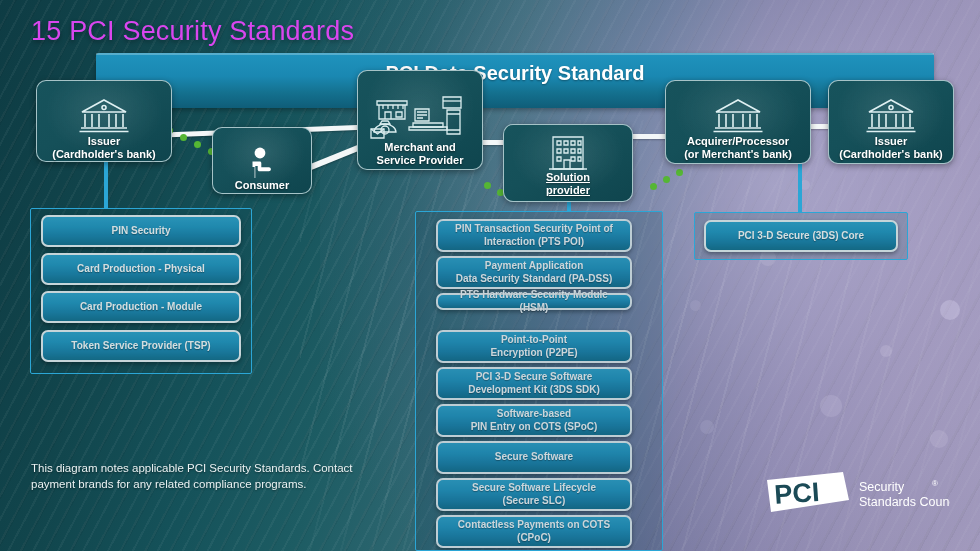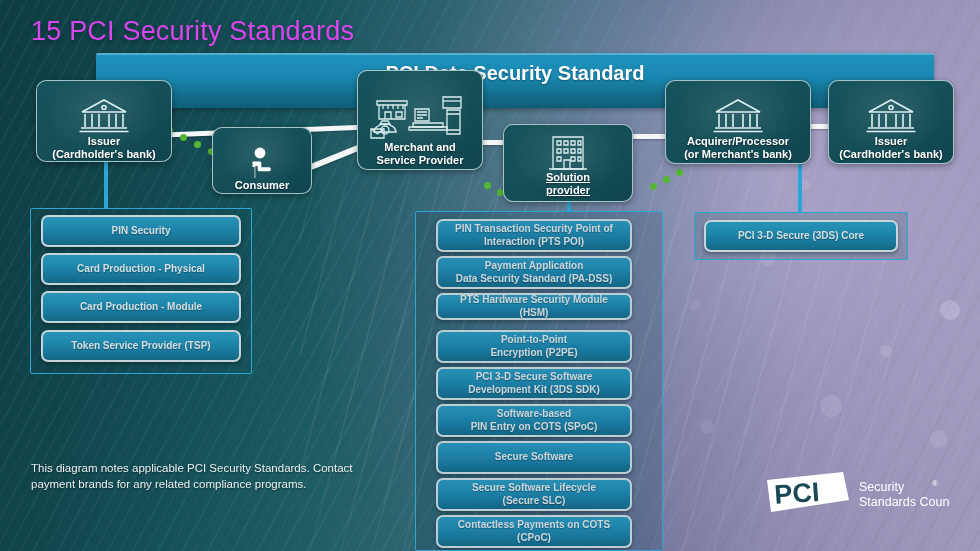--- a/index.html
+++ b/index.html
@@ -319,21 +319,21 @@
     <div><span>Token Service Provider (TSP)</span></div>
   </div>
 
   <div class="group mid" style="left:415px;top:211px;width:248px;height:340px;"></div>
   <div class="pill" style="left:436px;top:219px;width:196px;height:33px;">
     <div><span>PIN Transaction Security Point of</span><br><span>Interaction (PTS POI)</span></div>
   </div>
   <div class="pill" style="left:436px;top:256px;width:196px;height:33px;">
     <div><span>Payment Application</span><br><span>Data Security Standard (PA-DSS)</span></div>
   </div>
-  <div class="pill" style="left:436px;top:293px;width:196px;height:27px;">
+  <div class="pill" style="left:436px;top:293px;width:196px;height:17px;">
     <div><span>PTS Hardware Security Module</span><br><span>(HSM)</span></div>
   </div>
   <div class="pill" style="left:436px;top:330px;width:196px;height:33px;">
     <div><span>Point-to-Point</span><br><span>Encryption (P2PE)</span></div>
   </div>
   <div class="pill" style="left:436px;top:367px;width:196px;height:33px;">
     <div><span>PCI 3-D Secure Software</span><br><span>Development Kit (3DS SDK)</span></div>
   </div>
   <div class="pill" style="left:436px;top:404px;width:196px;height:33px;">
     <div><span>Software-based</span><br><span>PIN Entry on COTS (SPoC)</span></div>

